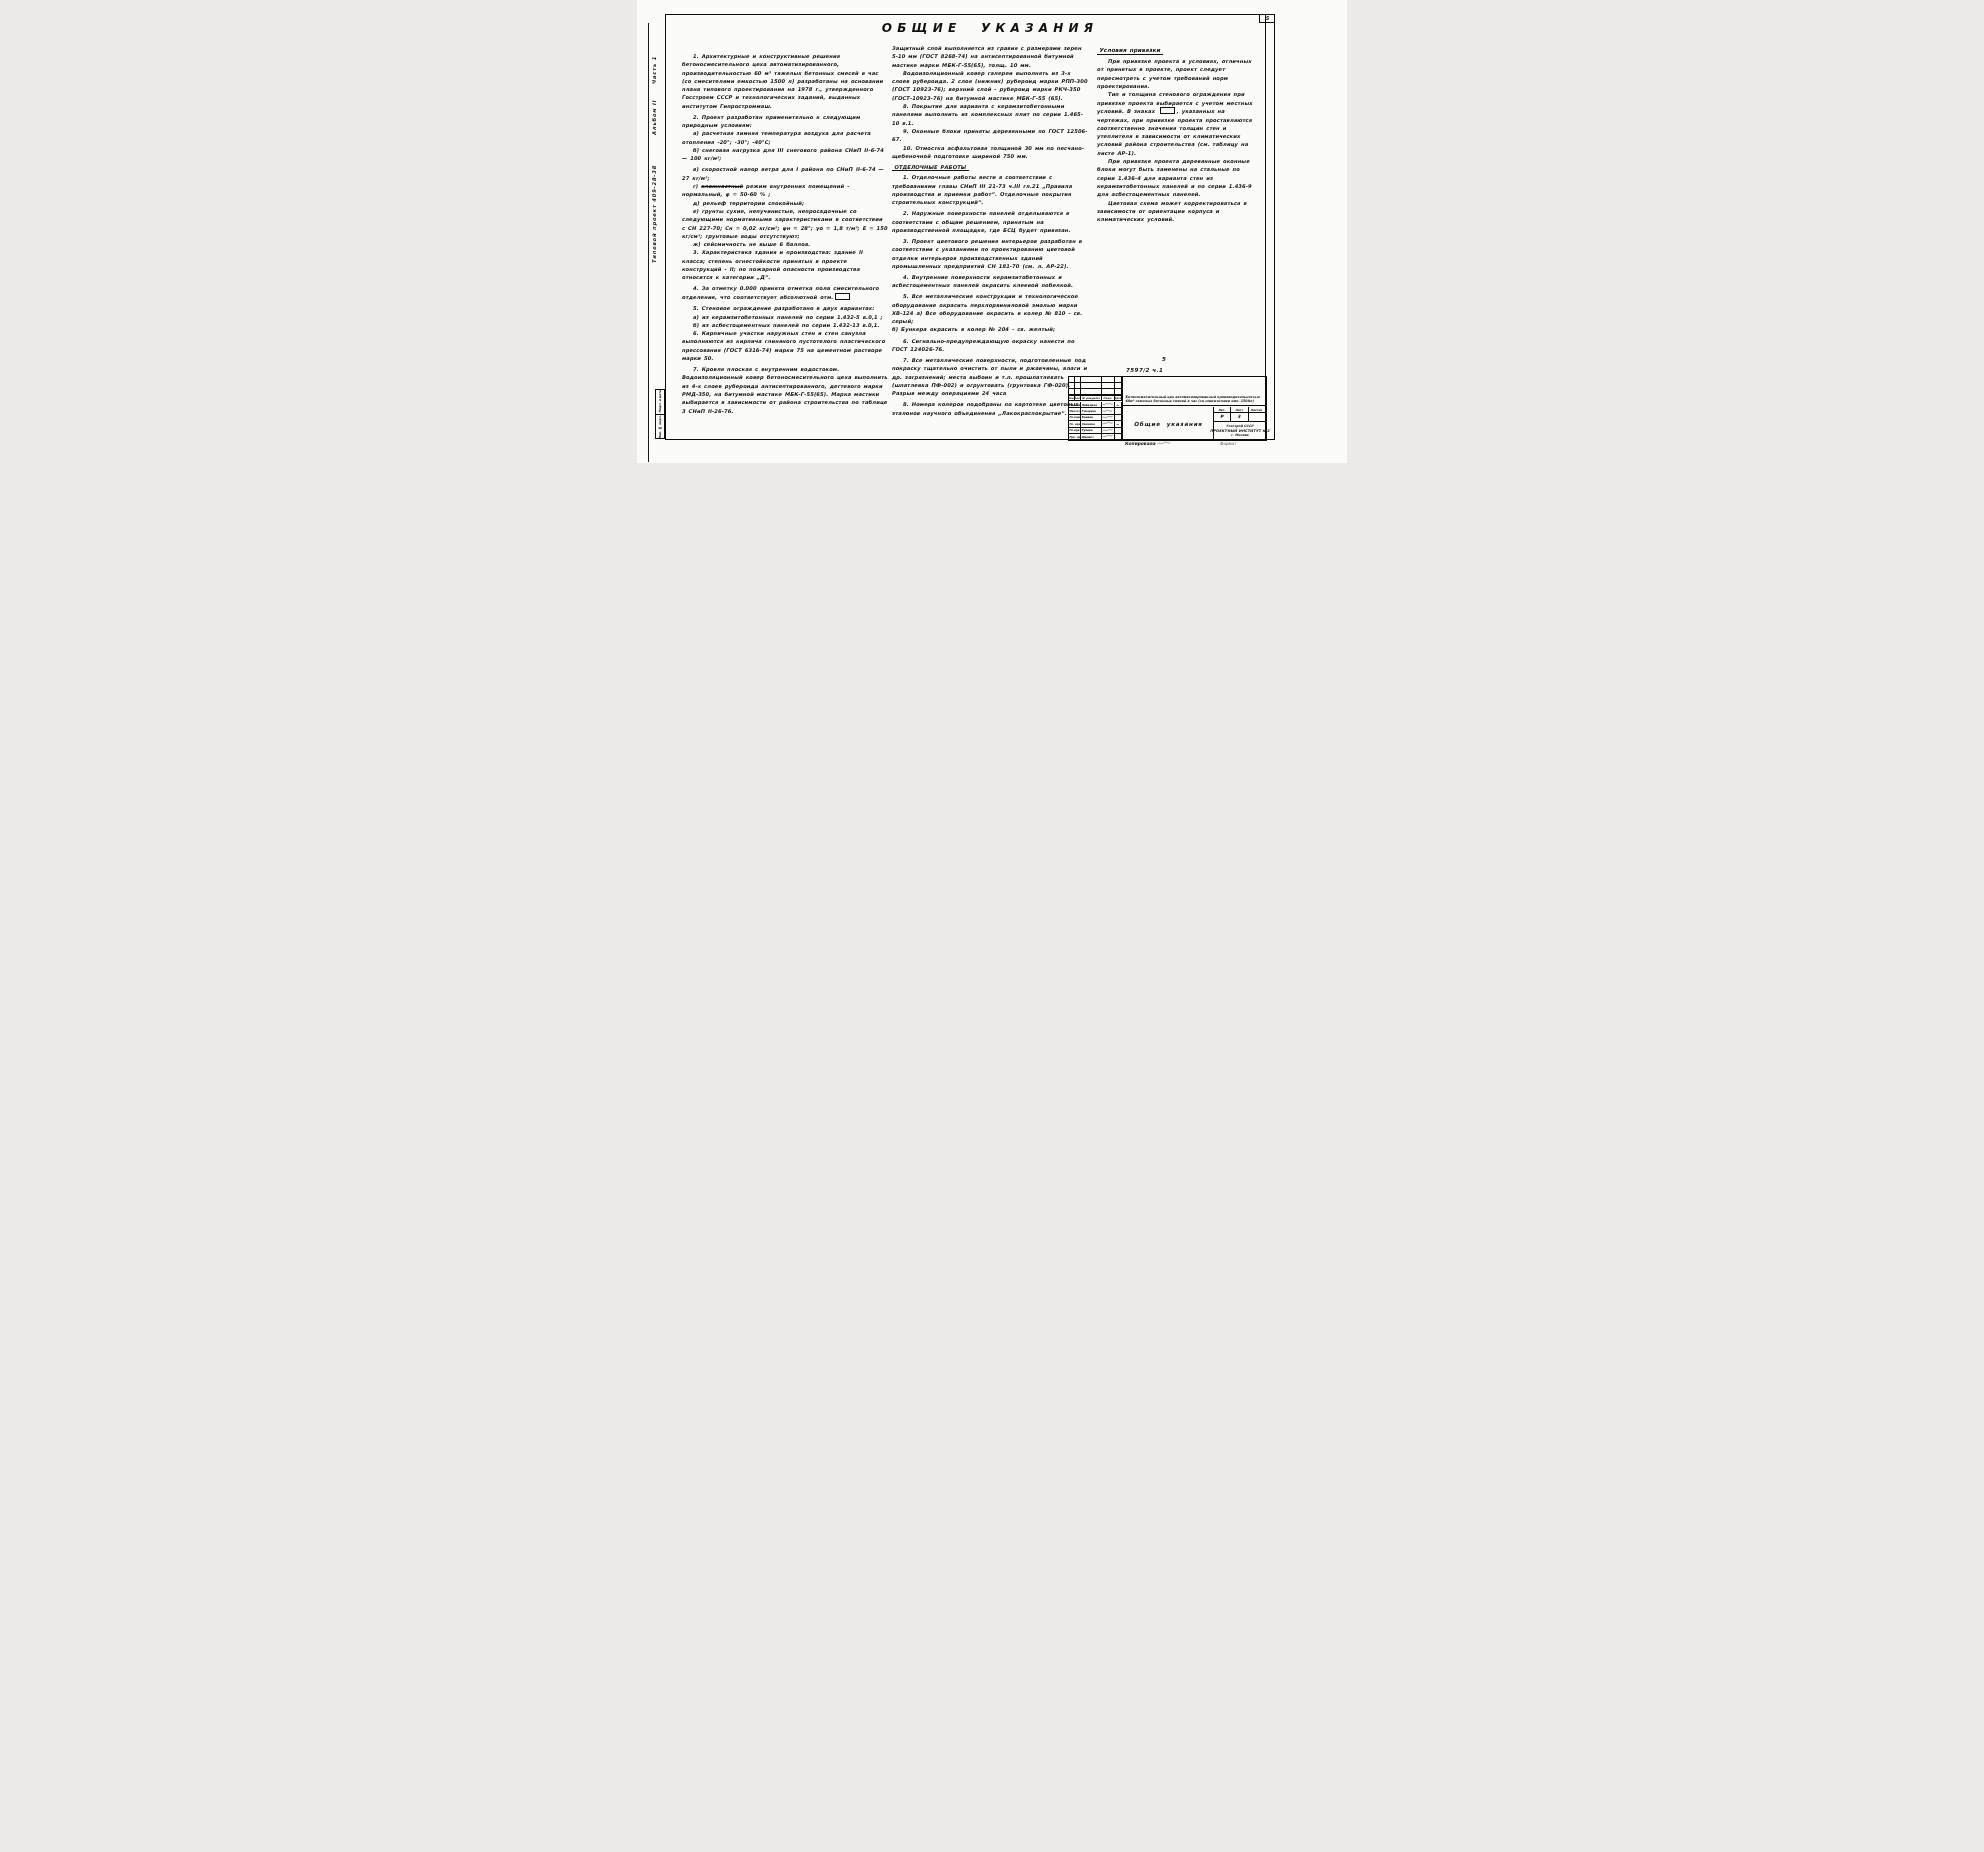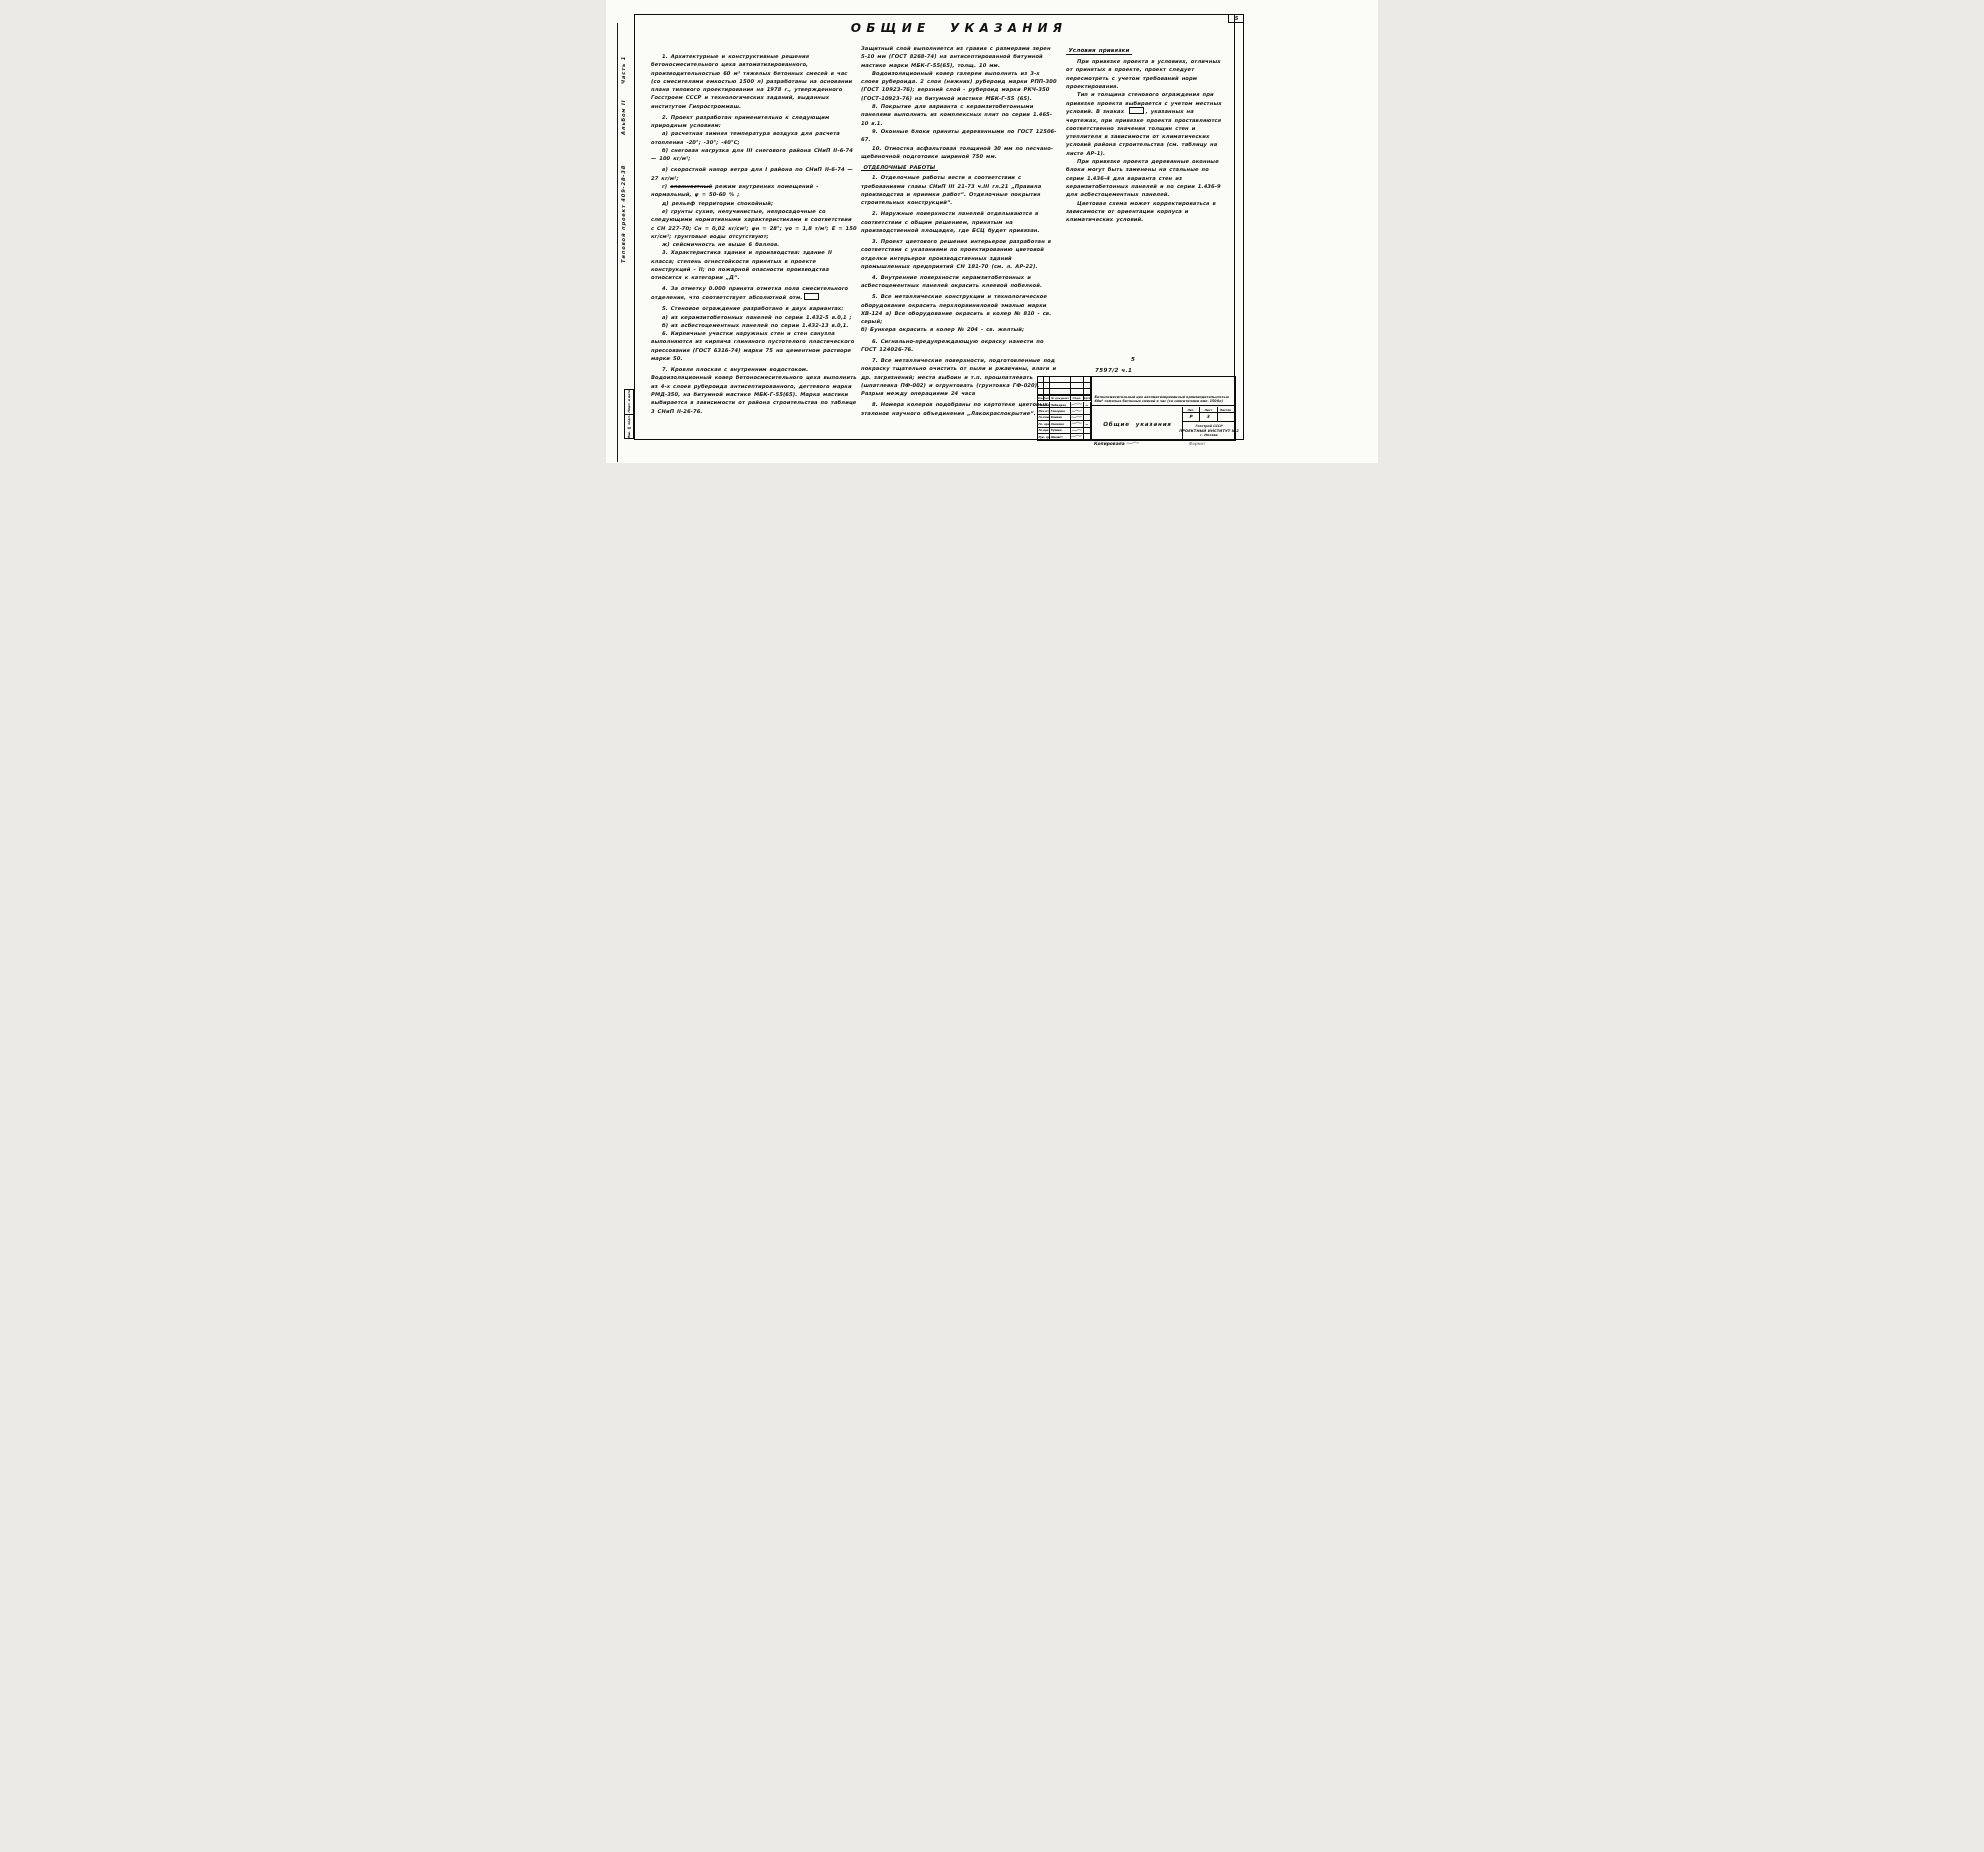--- a/index.html
+++ b/index.html
@@ -1,17 +1,17 @@
 <!DOCTYPE html>
 <html style="font-size:6.4px"><head>
 <meta charset="utf-8">
 <style>
   html,body{margin:0;padding:0;background:#eceae6;}
   body{font-family:"DejaVu Sans", sans-serif;color:#141414;}
-  .sheet{position:relative;width:772px;height:463px;background:#fbfbf8;margin:0 auto;overflow:hidden;text-decoration:underline;}
+  .sheet{position:relative;width:710px;height:463px;background:#fbfbf8;margin:0 auto;overflow:hidden;text-decoration:underline;}
   .frame{position:absolute;left:28px;top:13.5px;width:610px;height:426px;border:1.2px solid #0d0d0d;box-sizing:border-box;}
   .inner-vline{position:absolute;left:628px;top:13.5px;width:0.8px;height:426px;background:#0d0d0d;}
   .left-edge{position:absolute;left:11px;top:23px;width:0.8px;height:439px;background:#1a1a1a;}
   .corner-cell{position:absolute;left:622px;top:13.5px;width:16.3px;height:9px;border-left:0.8px solid #0d0d0d;border-bottom:0.8px solid #0d0d0d;box-sizing:border-box;text-align:center;}
   .corner-cell span{font-style:italic;font-weight:700;font-size:5.2px;line-height:8.3px;}
   
   .vtext{position:absolute;writing-mode:vertical-rl;transform:rotate(180deg);font-style:italic;font-weight:600;font-size:5.2px;letter-spacing:0.8px;white-space:nowrap;color:#1a1a1a;}
   .margin-box{position:absolute;left:17.5px;top:389px;width:10.7px;height:50px;border:0.8px solid #0d0d0d;box-sizing:border-box;}
   .margin-box .half{position:relative;width:100%;box-sizing:border-box;display:flex;align-items:center;justify-content:center;}
   .margin-box .half.top{height:24.6px;border-bottom:0.8px solid #0d0d0d;}

